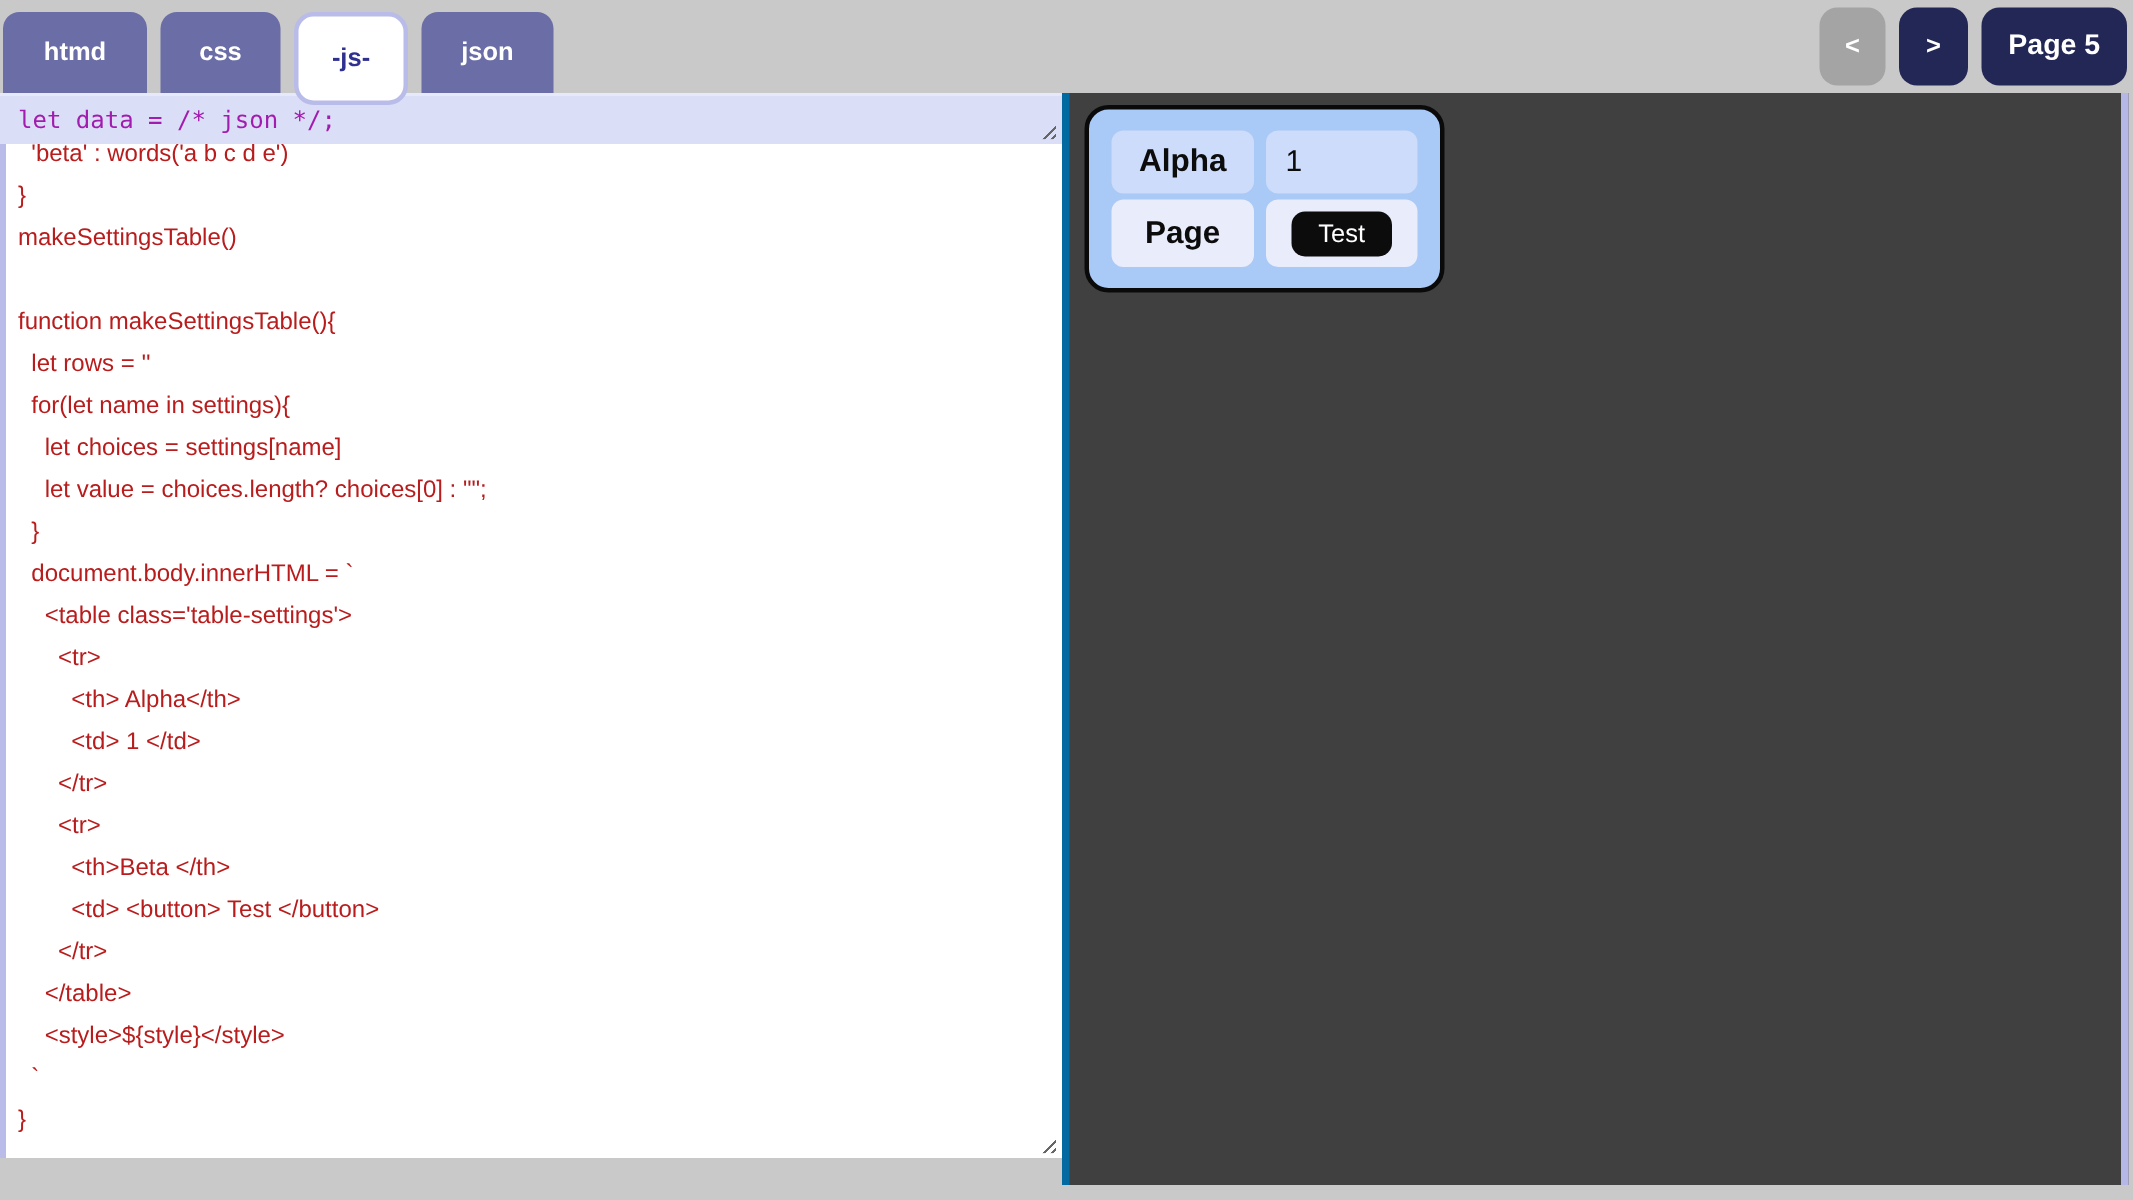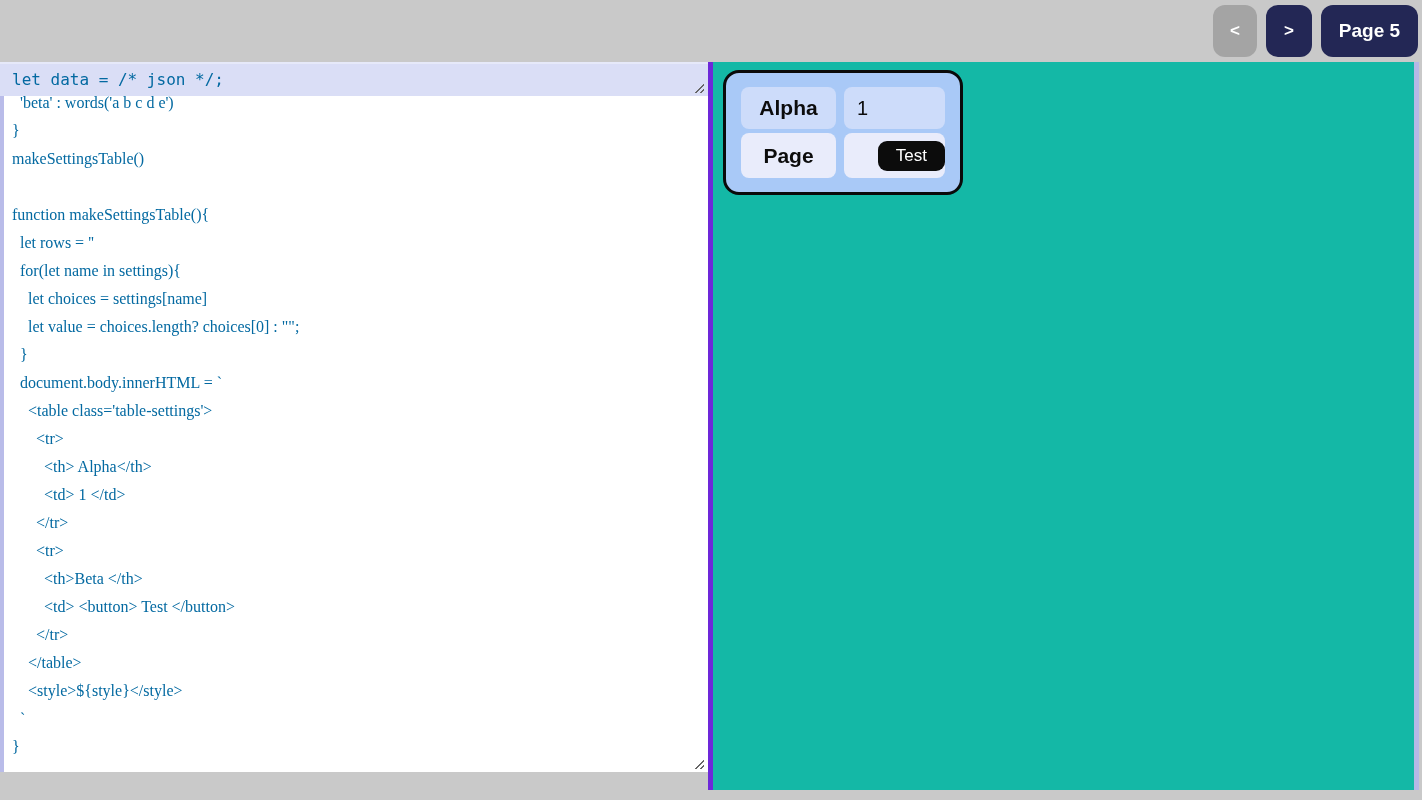--- a/index.html
+++ b/index.html
@@ -41,74 +41,80 @@
   }
   .nav-prev { width:44px; background:#a4a4a4; font-size:17px; }
   .nav-next { width:46px; background:#232755; font-size:17px; }
   .nav-page { width:97px; background:#232755; font-size:19px; }
 
   
   .editor-header {
     position:absolute; left:0; top:62px; width:708px; height:34px;
     background:#dadef6; border-top:2px solid #e6e9f9;
     font-family:"DejaVu Sans Mono", monospace;
-    font-size:16px; color:#0369a1; line-height:31px;
+    font-size:16px; color:#a21caf; line-height:31px;
     padding-left:12px; white-space:pre; overflow:hidden;
     z-index:1;
   }
   .editor-body {
     position:absolute; left:0; top:96px; width:708px; height:676px;
     background:#ffffff; border-left:4px solid #b9bce9;
     overflow:hidden; z-index:1;
   }
   .editor-body pre {
     margin:-7px 12px 0 0; padding:0 0 0 8px;
-    font-family:Liberation Serif, serif;
-    font-size:16px; line-height:28px; color:#0369a1;
+    font-family:Liberation Sans, sans-serif;
+    font-size:16px; line-height:28px; color:#b91c1c;
     white-space:pre;
   }
   .grip {
     position:absolute; right:4px; bottom:3px; width:11px; height:11px;
     background:repeating-linear-gradient(135deg, transparent 0 2px, #666 2px 3.5px);
     clip-path:polygon(100% 0, 100% 100%, 0 100%);
     cursor:nwse-resize;
   }
 
   
   .preview {
     position:absolute; left:708px; top:62px; width:711px; height:728px;
-    background:#14b8a6;
-    border-left:5px solid #6d28d9;
+    background:#404040;
+    border-left:5px solid #0369a1;
     border-right:5px solid #b5b8e6;
   }
   .settings-card {
     display:inline-block; margin:8px 0 0 10px;
     background:#a9c9f7; border:3px solid #0a0a0a; border-radius:16px;
     padding:14px 15px;
   }
   .settings-grid { display:grid; grid-template-columns:95px 101px; gap:4px 8px; }
   .cell {
     border-radius:8px; display:flex; align-items:center;
     height:42px; color:#0c0c0c;
   }
   .cell.r1 { background:#cddcfa; }
   .cell.r2 { background:#e9ecfb; height:45px; }
   .cell.th { justify-content:center; font-weight:bold; font-size:21px; }
   .cell.td-text { padding-left:13px; font-size:20px; }
-  .cell.td-btn { justify-content:flex-end; }
+  .cell.td-btn { justify-content:center; }
   .test-btn {
     background:#0c0c0c; color:#ffffff; border:none; border-radius:9px;
     padding:5px 18px; font-size:17px;
     font-family:"Liberation Sans", sans-serif; cursor:pointer;
   }
 </style>
 </head>
 <body>
 
 <div class="topbar">
+  <div class="tabs">
+    <div class="tab tab-htmd">htmd</div>
+    <div class="tab tab-css">css</div>
+    <div class="tab tab-js active">-js-</div>
+    <div class="tab tab-json">json</div>
+  </div>
   <div class="nav">
     <button class="nav-btn nav-prev">&lt;</button>
     <button class="nav-btn nav-next">&gt;</button>
     <button class="nav-btn nav-page">Page 5</button>
   </div>
 </div>
 
 <div class="editor-header">let data = /* json */;
   <span class="grip"></span>
 </div>

